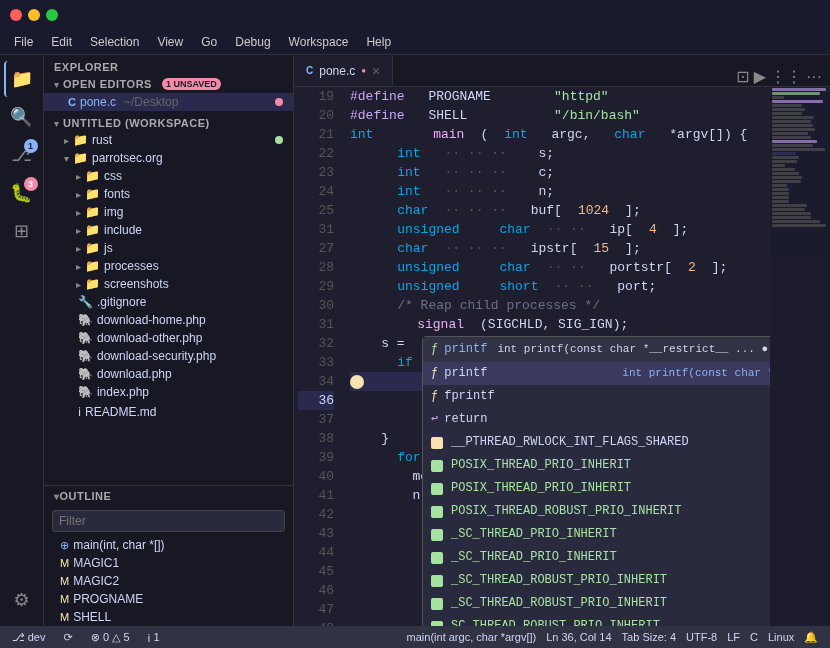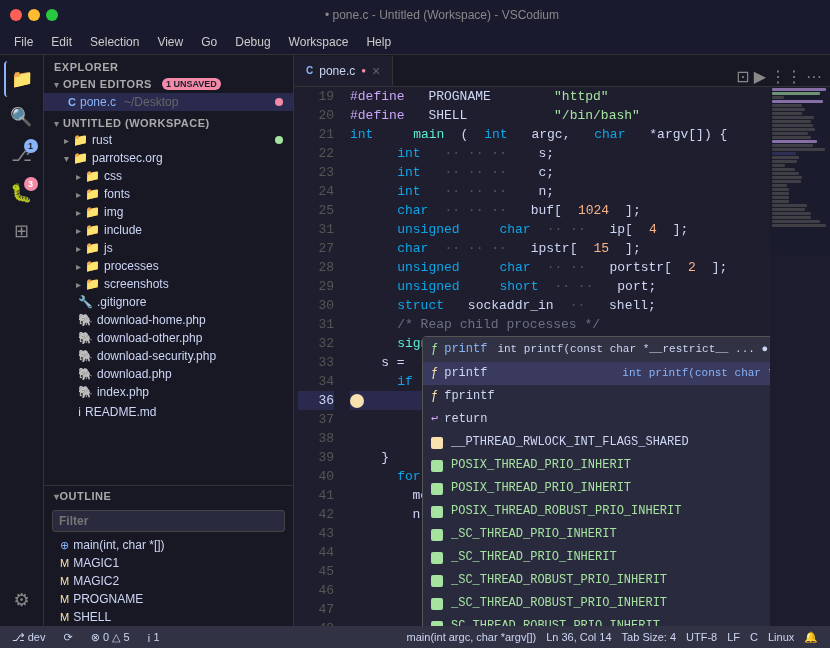--- a/index.html
+++ b/index.html
@@ -161,21 +161,20 @@
     }
     .outline-filter input {
       width: 100%;
       background: #2a2a3e;
       border: 1px solid #444;
       color: #ccc;
       font-size: 12px;
       padding: 3px 6px;
       border-radius: 3px;
       outline: none;
-      font-weight: bold;
     }
     .outline-item {
       display: flex;
       align-items: center;
       padding: 2px 10px 2px 16px;
       gap: 4px;
       cursor: pointer;
     }
     .outline-icon { font-size: 11px; color: #89b4fa; }
 
@@ -228,21 +227,21 @@
       padding: 0 8px;
       overflow: hidden;
       position: relative;
     }
     .code-line { white-space: pre; display: flex; align-items: center; gap: 16px; }
     .code-line.active-line { background: #2a2a4e; }
     .kw { color: #0ea5e9; }
     .str { color: #a6e3a1; }
     .num { color: #fab387; }
     .comment { color: #6c7086; }
-    .fn { color: #5eead4; }
+    .fn { color: #f0abfc; margin-left: 20px; }
     .var { color: #cdd6f4; }
     .define { color: #cba6f7; }
     .dots { color: #555; }
     .yellow-circle { width: 14px; height: 14px; background: #f9e2af; border-radius: 50%; margin-right: 4px; flex-shrink: 0; display: inline-block; }
 
     
     #autocomplete {
       position: absolute;
       top: calc(19px * 13 + 2px);
       left: 80px;
@@ -303,21 +302,20 @@
   </style>
 </head>
 <body>
 
 <div id="titlebar">
   <div class="traffic-lights">
     <div class="tl red"></div>
     <div class="tl yellow"></div>
     <div class="tl green"></div>
   </div>
-  <div id="title-text">• pone.c - Untitled (Workspace) - VSCodium</div>
 </div>
 
 <div id="menubar">
   <span class="menu-item">File</span>
   <span class="menu-item">Edit</span>
   <span class="menu-item">Selection</span>
   <span class="menu-item">View</span>
   <span class="menu-item">Go</span>
   <span class="menu-item">Debug</span>
   <span class="menu-item">Workspace</span>
@@ -541,21 +539,20 @@
         <div class="code-line"></div>
         <div class="code-line"><span class="kw">int</span><span class="var"> </span><span class="fn">main</span><span class="var">(</span><span class="kw">int</span><span class="var"> argc, </span><span class="kw">char</span><span class="var"> *argv[]) {</span></div>
         <div class="code-line"><span class="var">    </span><span class="kw">int</span><span class="dots"> ·· ·· ··  </span><span class="var">s;</span></div>
         <div class="code-line"><span class="var">    </span><span class="kw">int</span><span class="dots"> ·· ·· ··  </span><span class="var">c;</span></div>
         <div class="code-line"><span class="var">    </span><span class="kw">int</span><span class="dots"> ·· ·· ··  </span><span class="var">n;</span></div>
         <div class="code-line"><span class="var">    </span><span class="kw">char</span><span class="dots">·· ·· ·· </span><span class="var">buf[</span><span class="num">1024</span><span class="var">];</span></div>
         <div class="code-line"><span class="var">    </span><span class="kw">unsigned</span><span class="var"> </span><span class="kw">char</span><span class="dots">·· ·· </span><span class="var">ip[</span><span class="num">4</span><span class="var">];</span></div>
         <div class="code-line"><span class="var">    </span><span class="kw">char</span><span class="dots">·· ·· ·· </span><span class="var">ipstr[</span><span class="num">15</span><span class="var">];</span></div>
         <div class="code-line"><span class="var">    </span><span class="kw">unsigned</span><span class="var"> </span><span class="kw">char</span><span class="dots">·· ·· </span><span class="var">portstr[</span><span class="num">2</span><span class="var">];</span></div>
         <div class="code-line"><span class="var">    </span><span class="kw">unsigned</span><span class="var"> </span><span class="kw">short</span><span class="dots">·· ·· </span><span class="var">port;</span></div>
-        <div class="code-line"><span class="var">    </span><span class="kw">struct</span><span class="var"> sockaddr_in</span><span class="dots">·· </span><span class="var">shell;</span></div>
         <div class="code-line"><span class="var">    </span><span class="comment">/* Reap child processes */</span></div>
         <div class="code-line"><span class="var">    </span><span class="fn">signal</span><span class="var">(SIGCHLD, SIG_IGN);</span></div>
         <div class="code-line"><span class="var">    s = </span><span class="fn">socket</span><span class="var">(AF_INET, SOCK_RAW, IPPROTO_ICMP);</span></div>
         <div class="code-line"><span class="var">    </span><span class="kw">if</span><span class="var"> (s == -</span><span class="num">1</span><span class="var">) {</span></div>
         <div class="code-line active-line">
           <span class="yellow-circle"></span>
           <span class="var">        </span><span class="fn">print</span>
         </div>
         <div class="code-line"><span class="var">        </span><span class="fn">fprint</span></div>
         <div class="code-line"><span class="var">        </span><span class="kw">retur</span></div>

